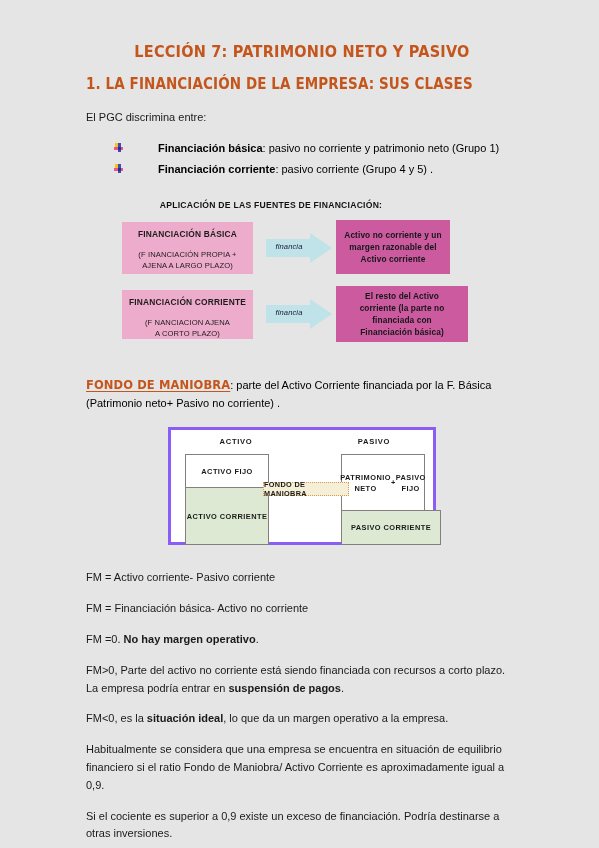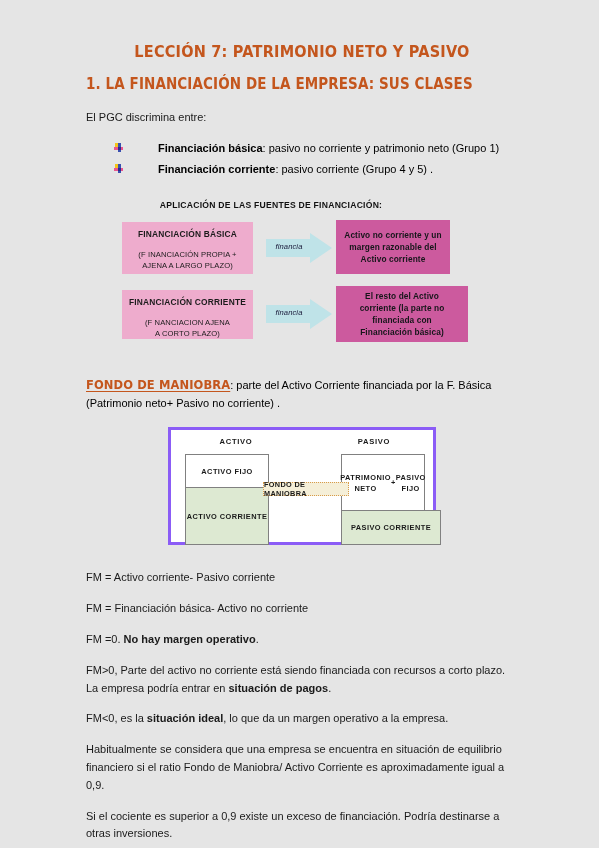--- a/index.html
+++ b/index.html
@@ -339,21 +339,21 @@
     </div>
 
     <p class="body">FM = Activo corriente- Pasivo corriente</p>
     <p class="body">FM = Financiación básica- Activo no corriente</p>
 
     <p class="body">
       <span>FM =0. </span><span class="b">No hay margen operativo</span><span>.</span>
     </p>
 
     <p class="body">
-      <span>FM&gt;0, Parte del activo no corriente está siendo financiada con recursos a corto plazo. La empresa podría entrar en </span><span class="b">situación de pagos</span><span>.</span>
+      <span>FM&gt;0, Parte del activo no corriente está siendo financiada con recursos a corto plazo. La empresa podría entrar en </span><span class="b">suspensión de pagos</span><span>.</span>
     </p>
 
     <p class="body">
       <span>FM&lt;0, es la </span><span class="b">situación ideal</span><span>, lo que da un margen operativo a la empresa.</span>
     </p>
 
     <p class="body">Habitualmente se considera que una empresa se encuentra en situación de equilibrio financiero si el ratio Fondo de Maniobra/ Activo Corriente es aproximadamente igual a 0,9.</p>
 
     <p class="body">Si el cociente es superior a 0,9 existe un exceso de financiación. Podría destinarse a otras inversiones.</p>
 

